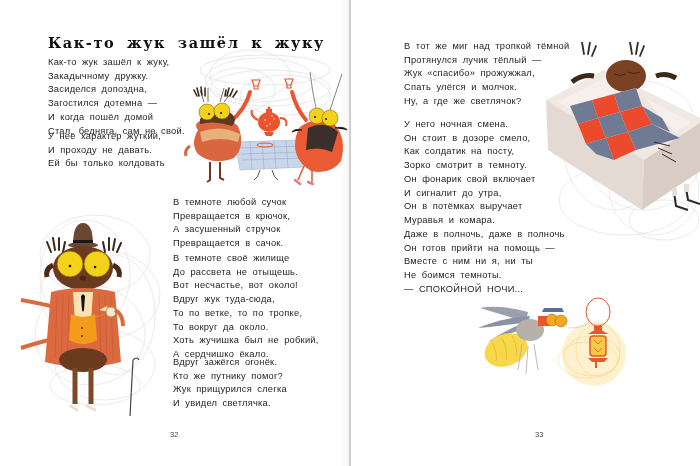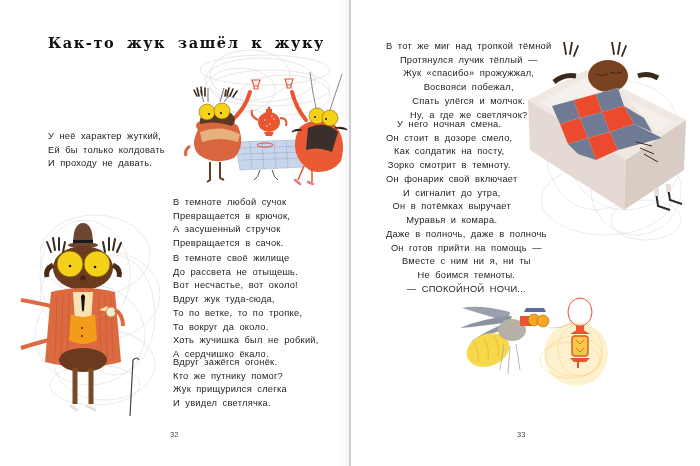--- a/index.html
+++ b/index.html
@@ -1,21 +1,21 @@
 <!DOCTYPE html>
 <html><head>
 <meta charset="utf-8">
 <style>
   html, body { margin: 0; padding: 0; background: #ffffff; }
   body { width: 700px; height: 466px; position: relative; overflow: hidden;
          font-family: "Liberation Sans", sans-serif; color: #1a1a1a; }
   .spread { position: absolute; left: 0; top: 0; width: 700px; height: 466px; background: #fff; }
   .page { position: absolute; top: 0; height: 466px; }
   .page.left { left: 0; width: 392px; }
-  .page.right { left: 346px; width: 322px; text-align: center; }
+  .page.right { left: 364px; width: 322px; }
   .gutter { position: absolute; left: 349px; top: 0; width: 2px; height: 466px; background: #cfcfcf; }
   .gutter-shade { position: absolute; left: 340px; top: 0; width: 10px; height: 466px;
                   background: linear-gradient(to right, rgba(0,0,0,0), rgba(0,0,0,0.04)); }
   .title { position: absolute; left: 48px; top: 34px; font-family: "DejaVu Serif", serif;
            font-weight: bold; font-size: 14.5px; letter-spacing: 1.6px; word-spacing: 5px; color: #111; white-space: nowrap; }
   .stanza { position: absolute; font-size: 9.3px; line-height: 13.7px; letter-spacing: 0.25px; word-spacing: 2.5px; color: #1d1d1d; }
   .stanza div { white-space: nowrap; }
   .pagenum { position: absolute; top: 430px; font-size: 7.5px; color: #444; }
   .illus { position: absolute; }
   .scribble { position: absolute; }
@@ -44,25 +44,33 @@
         <ellipse cx="65" cy="140" rx="55" ry="50"></ellipse>
           <ellipse cx="80" cy="170" rx="50" ry="35"></ellipse>
         <ellipse cx="60" cy="80" rx="45" ry="55"></ellipse>
           <ellipse cx="90" cy="120" rx="40" ry="60"></ellipse>
         <ellipse cx="70" cy="190" rx="45" ry="20"></ellipse>
       </g>
     </svg>
 
     <div class="title">Как-то жук зашёл к жуку</div>
 
+    <div class="stanza" style="left:48px;top:56px">
+      <div>Как-то жук зашёл к жуку,</div>
+      <div>Закадычному дружку.</div>
+      <div>Засиделся допоздна,</div>
+      <div>Загостился дотемна —</div>
+      <div>И когда пошёл домой</div>
+      <div>Стал, бедняга, сам не свой.</div>
+    </div>
 
     <div class="stanza" style="left:48px;top:130px">
       <div>У неё характер жуткий,</div>
+      <div>И проходу не давать.</div>
       <div>Ей бы только колдовать</div>
-      <div>И проходу не давать.</div>
     </div>
 
     <div class="stanza" style="left:173px;top:196px">
       <div>В темноте любой сучок</div>
       <div>Превращается в крючок,</div>
       <div>А засушенный стручок</div>
       <div>Превращается в сачок.</div>
     </div>
 
     <div class="stanza" style="left:173px;top:252px">
@@ -215,21 +223,20 @@
           <ellipse cx="120" cy="130" rx="45" ry="45"></ellipse>
         <ellipse cx="80" cy="90" rx="50" ry="60"></ellipse>
           <ellipse cx="130" cy="160" rx="35" ry="20"></ellipse>
       </g>
     </svg>
 
     <div class="stanza" style="left:40px;top:40px">
       <div>В тот же миг над тропкой тёмной</div>
       <div>Протянулся лучик тёплый —</div>
       <div>Жук «спасибо» прожужжал,</div>
-      <div>Восвояси побежал,</div>
       <div>Спать улёгся и молчок.</div>
       <div>Ну, а где же светлячок?</div>
     </div>
 
     <div class="stanza" style="left:40px;top:118px">
       <div>У него ночная смена.</div>
       <div>Он стоит в дозоре смело,</div>
       <div>Как солдатик на посту,</div>
       <div>Зорко смотрит в темноту.</div>
     </div>

